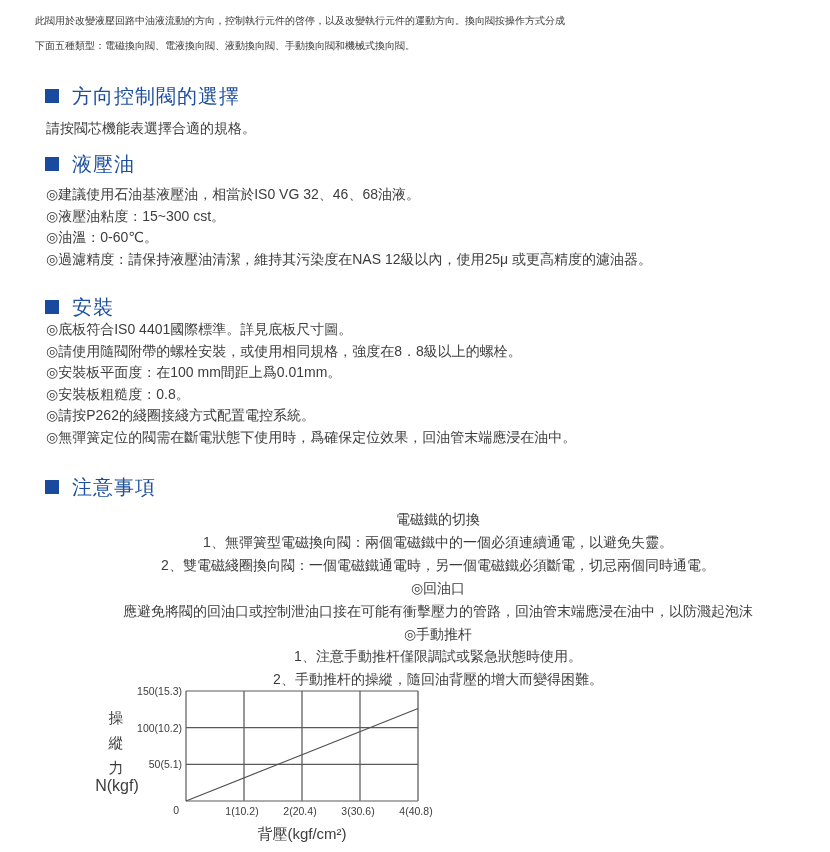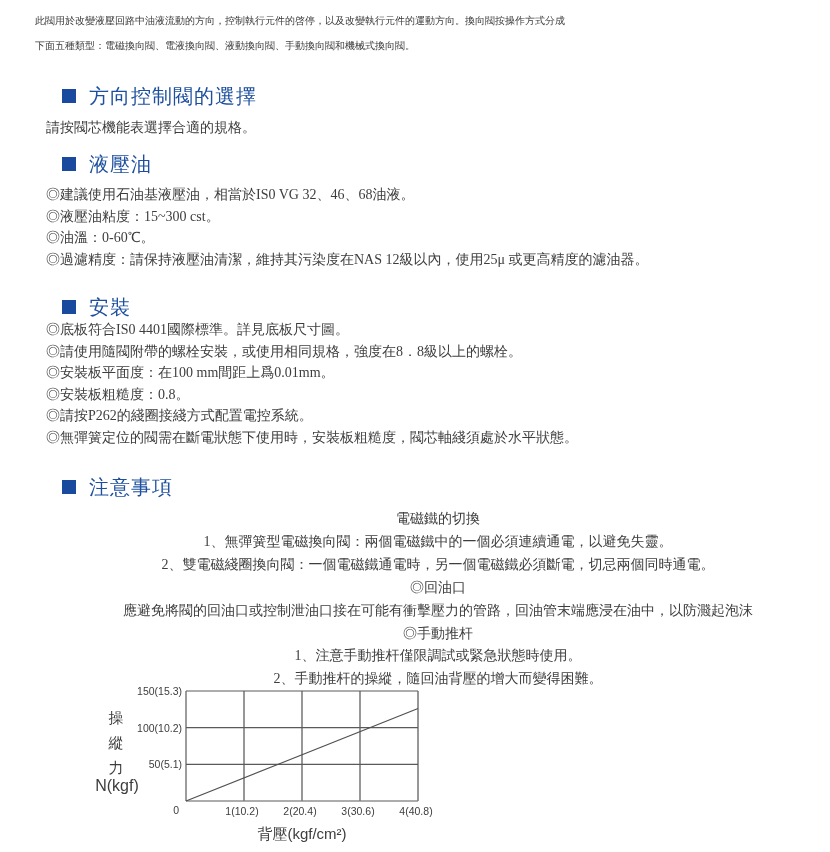--- a/index.html
+++ b/index.html
@@ -3,25 +3,25 @@
 <meta charset="utf-8">
 <style>
   html,body{margin:0;padding:0;background:#ffffff;}
   .page{
     position:relative;width:830px;height:852px;background:#ffffff;overflow:hidden;
     font-family:"Liberation Sans","DejaVu Sans",sans-serif;color:#3d3d3d;
   }
   .intro{position:absolute;left:35px;top:8px;width:760px;font-size:10px;line-height:25px;color:#3a3a3a;}
   .intro div{white-space:nowrap;}
   .section{position:absolute;left:0;width:830px;}
-  .section-header{display:flex;align-items:center;height:24px;margin-left:22px;padding-left:40px;}
+  .section-header{display:flex;align-items:center;height:24px;margin-left:5px;padding-left:40px;}
   .sq{width:14px;height:14px;background:#1a4a9e;flex:0 0 auto;}
   .section-title{font-size:20px;color:#1d4f9e;margin:0 0 0 13px;font-weight:400;letter-spacing:1px;}
   .section-body{margin:0 0 0 46px;font-size:14px;color:#3d3d3d;}
-  .section-body .bullet-line{white-space:nowrap;font-family:Liberation Serif, serif;}
+  .section-body .bullet-line{white-space:nowrap;}
   .sec-1{top:84px;}
   .sec-1 .section-body{margin-top:9px;line-height:22px;}
   .sec-2{top:152px;}
   .sec-2 .section-body{margin-top:8px;line-height:21.7px;}
   .sec-3{top:295px;}
   .sec-3 .section-body{line-height:21.5px;}
   .sec-4{top:475px;}
   .sec-4 .section-body{margin-top:9px;line-height:22.9px;text-align:center;}
   .chart-wrap{position:absolute;left:80px;top:685px;width:400px;height:167px;}
   .chart-wrap svg{display:block;}
@@ -63,21 +63,21 @@
     <div class="section-header">
       <span class="sq"></span>
       <h2 class="section-title">安裝</h2>
     </div>
     <div class="section-body">
       <div class="bullet-line">◎底板符合IS0 4401國際標準。詳見底板尺寸圖。</div>
       <div class="bullet-line">◎請使用隨閥附帶的螺栓安裝，或使用相同規格，強度在8．8級以上的螺栓。</div>
       <div class="bullet-line">◎安裝板平面度：在100 mm間距上爲0.01mm。</div>
       <div class="bullet-line">◎安裝板粗糙度：0.8。</div>
       <div class="bullet-line">◎請按P262的綫圈接綫方式配置電控系統。</div>
-      <div class="bullet-line">◎無彈簧定位的閥需在斷電狀態下使用時，安裝板粗糙度，閥芯軸綫須處於水平狀態。</div>
+      <div class="bullet-line">◎無彈簧定位的閥需在斷電狀態下使用時，爲確保定位效果，回油管末端應浸在油中。</div>
     </div>
   </div>
 
   <div class="section sec-4">
     <div class="section-header">
       <span class="sq"></span>
       <h2 class="section-title">注意事項</h2>
     </div>
     <div class="section-body">
       <div class="bullet-line">電磁鐵的切換</div>

